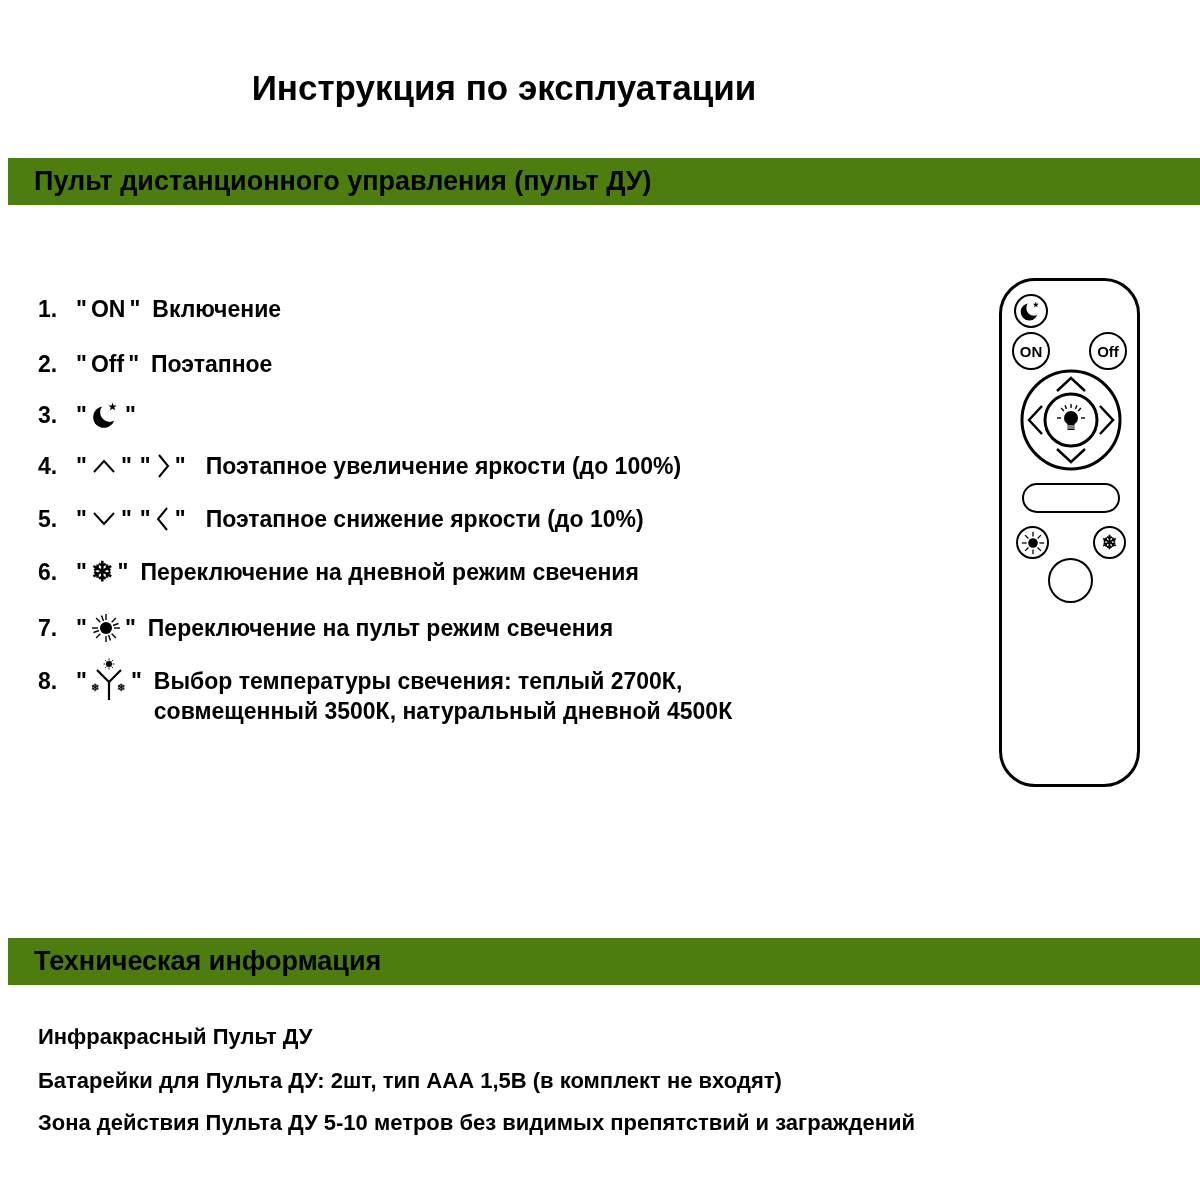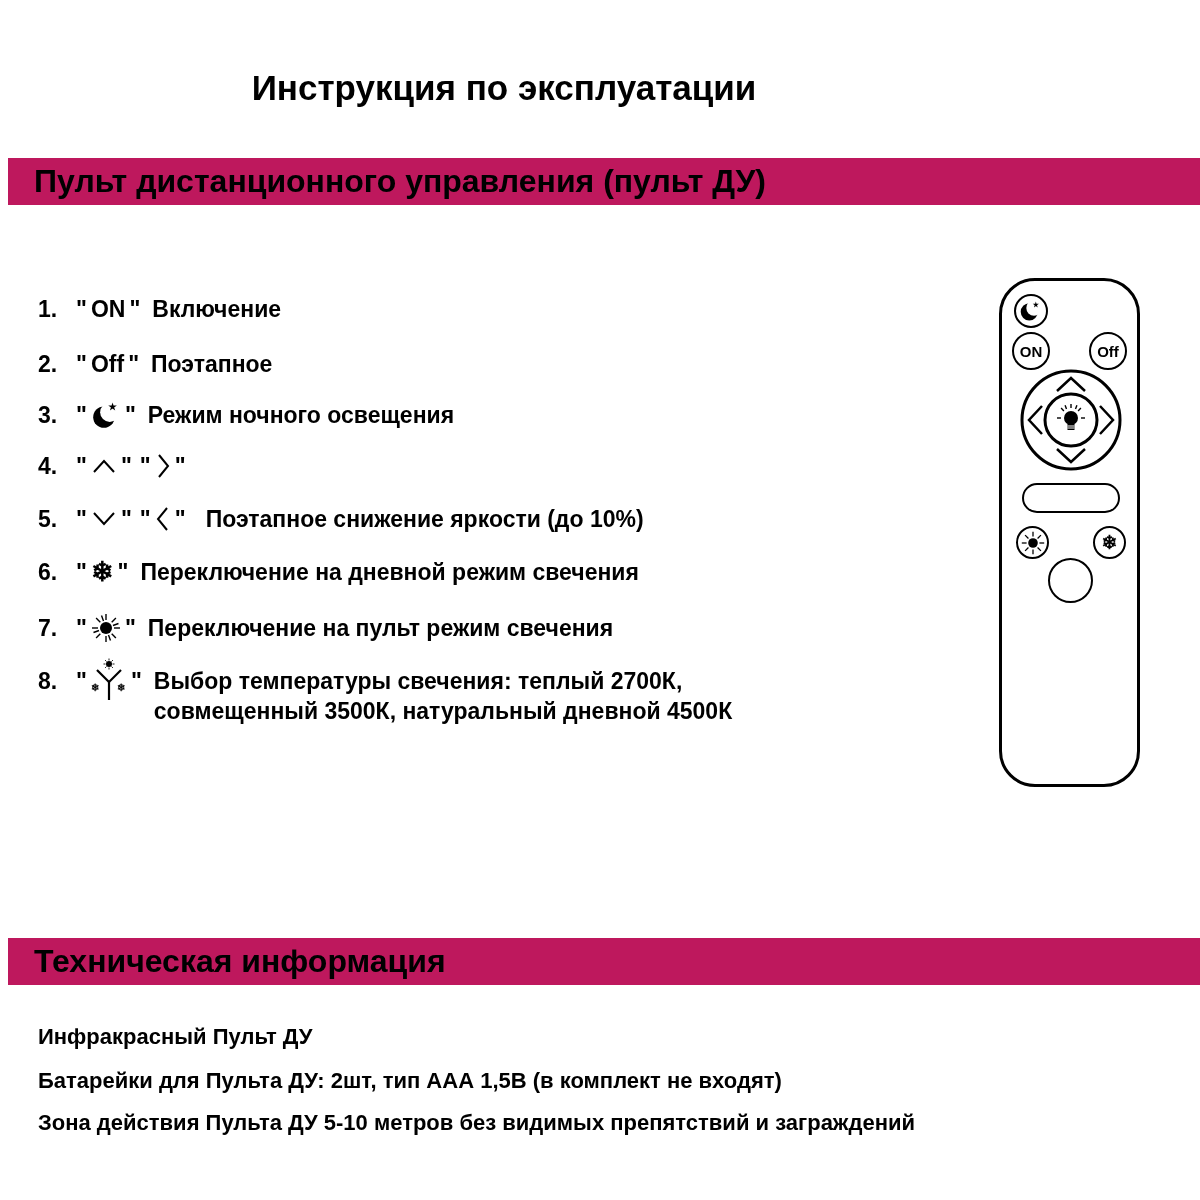--- a/index.html
+++ b/index.html
@@ -7,22 +7,22 @@
     width:1200px; height:1200px; position:relative; overflow:hidden;
     background:#ffffff; color:#000;
     font-family:"Liberation Sans", sans-serif; font-weight:700;
   }
   .page-title {
     position:absolute; top:68px; left:0; width:1008px;
     text-align:center; font-size:35px;
   }
   .section-bar {
     position:absolute; left:8px; right:0; height:47px;
-    background:#be185d; display:flex; align-items:center;
-    padding-left:26px; box-sizing:border-box; font-size:32px;
+    background:#4d7c0f; display:flex; align-items:center;
+    padding-left:26px; box-sizing:border-box; font-size:27px;
   }
   #bar1 { top:158px; }
   #bar2 { top:938px; }
   .item {
     position:absolute; left:38px; display:flex; align-items:center;
     font-size:23px; white-space:nowrap;
   }
   .num { width:34px; }
   .q { margin:0 4px; }
   .txt { margin-left:8px; }
@@ -83,39 +83,39 @@
   <span class="num">3.</span>
   <span class="q">"</span>
   <span class="icon-wrap">
     <svg width="30" height="32" viewBox="0 0 28 30">
       <circle cx="12" cy="17" r="10" fill="#000"></circle>
       <circle cx="17.5" cy="12.5" r="9" fill="#fff"></circle>
       <text x="16" y="10" font-size="9" fill="#000">★</text>
     </svg>
   </span>
   <span class="q">"</span>
-  <span class="txt">Режим ночного освещения</span>
 </div>
 
 <div class="item" style="top:452px">
   <span class="num">4.</span>
   <span class="q">"</span>
   <span class="icon-wrap">
     <svg width="26" height="18" viewBox="0 0 26 18">
       <polyline points="3,15 13,4 23,15" fill="none" stroke="#000" stroke-width="2"></polyline>
     </svg>
   </span>
   <span class="q">"</span>
   <span class="q">"</span>
   <span class="icon-wrap">
     <svg width="16" height="28" viewBox="0 0 16 28">
       <polyline points="4,3 13,14 4,25" fill="none" stroke="#000" stroke-width="2"></polyline>
     </svg>
   </span>
   <span class="q">"</span>
+  <span class="txt-wide">Поэтапное увеличение яркости (до 100%)</span>
 </div>
 
 <div class="item" style="top:505px">
   <span class="num">5.</span>
   <span class="q">"</span>
   <span class="icon-wrap">
     <svg width="26" height="18" viewBox="0 0 26 18">
       <polyline points="3,3 13,14 23,3" fill="none" stroke="#000" stroke-width="2"></polyline>
     </svg>
   </span>

